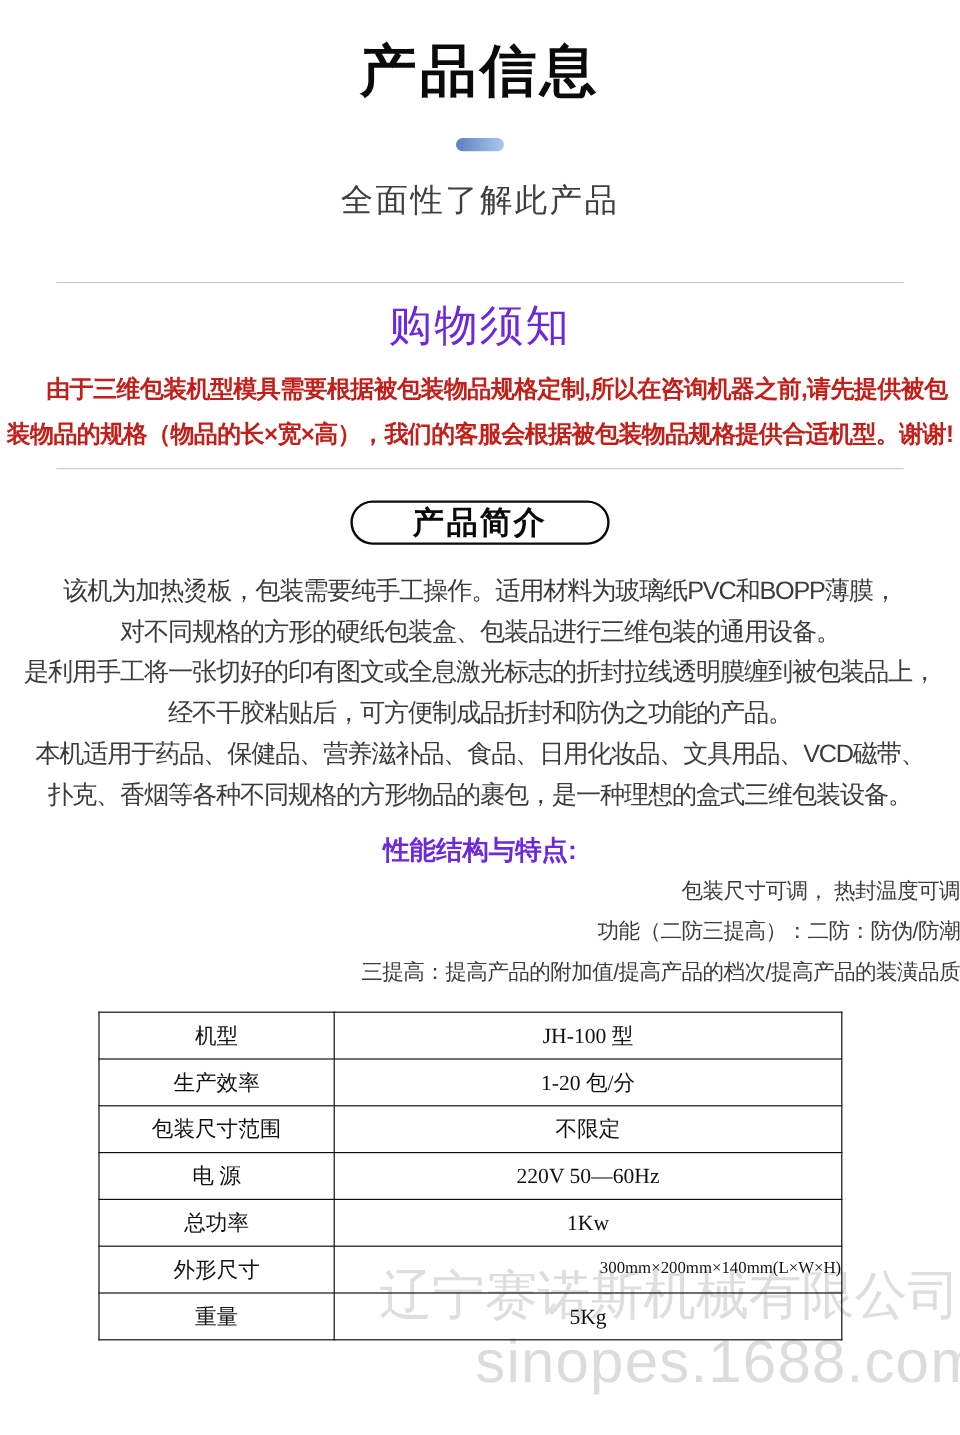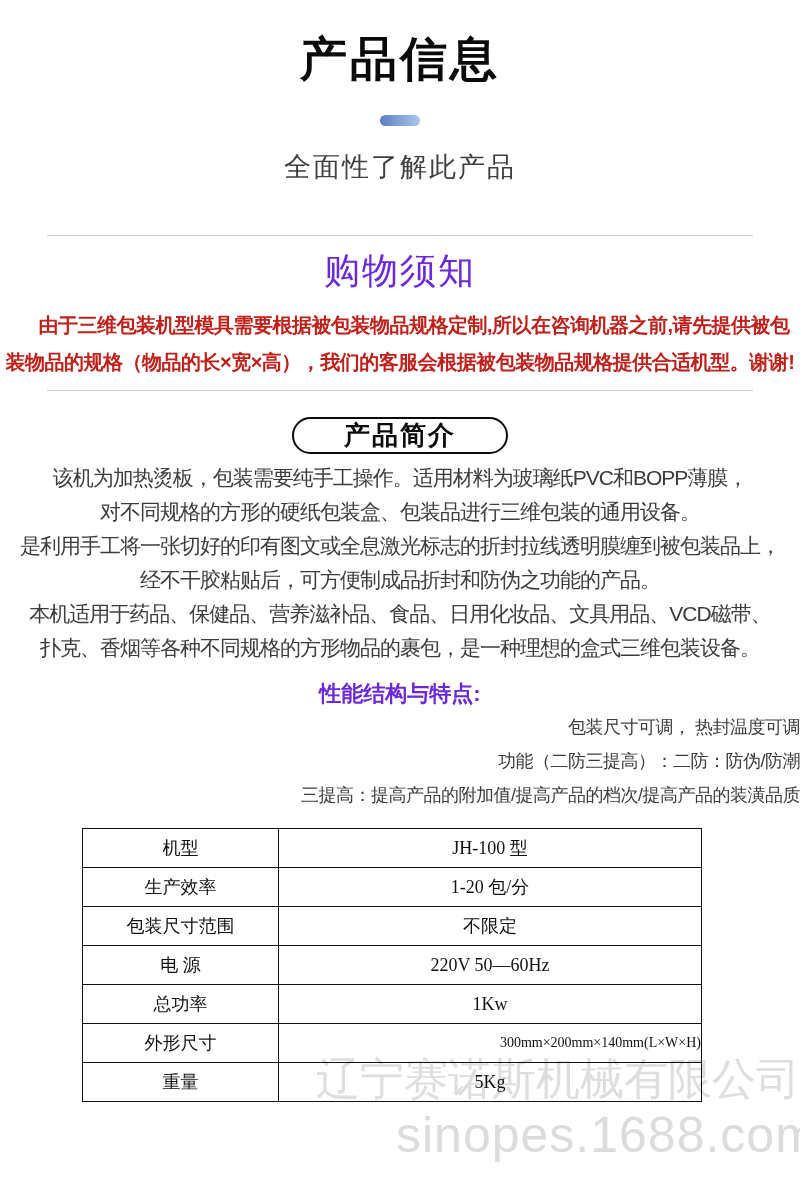--- a/index.html
+++ b/index.html
@@ -53,21 +53,21 @@
 
   
   .intro-badge {
     width: 216px; height: 37px;
     margin: 26px auto 0 auto;
     border: 2px solid #0a0a0a; border-radius: 22px;
     display: flex; align-items: center; justify-content: center;
     font-size: 26px; font-weight: 700; color: #0a0a0a;
     letter-spacing: 2px;
   }
-  .intro-body { margin-top: 7px; }
+  .intro-body { margin-top: 22px; }
   .intro-line {
     text-align: center; white-space: nowrap;
     font-size: 21px; color: #3c3c3c;
     letter-spacing: -1px; line-height: 34px;
   }
 
   
   .features { margin-top: 13px; }
   .features-heading {
     text-align: center;

